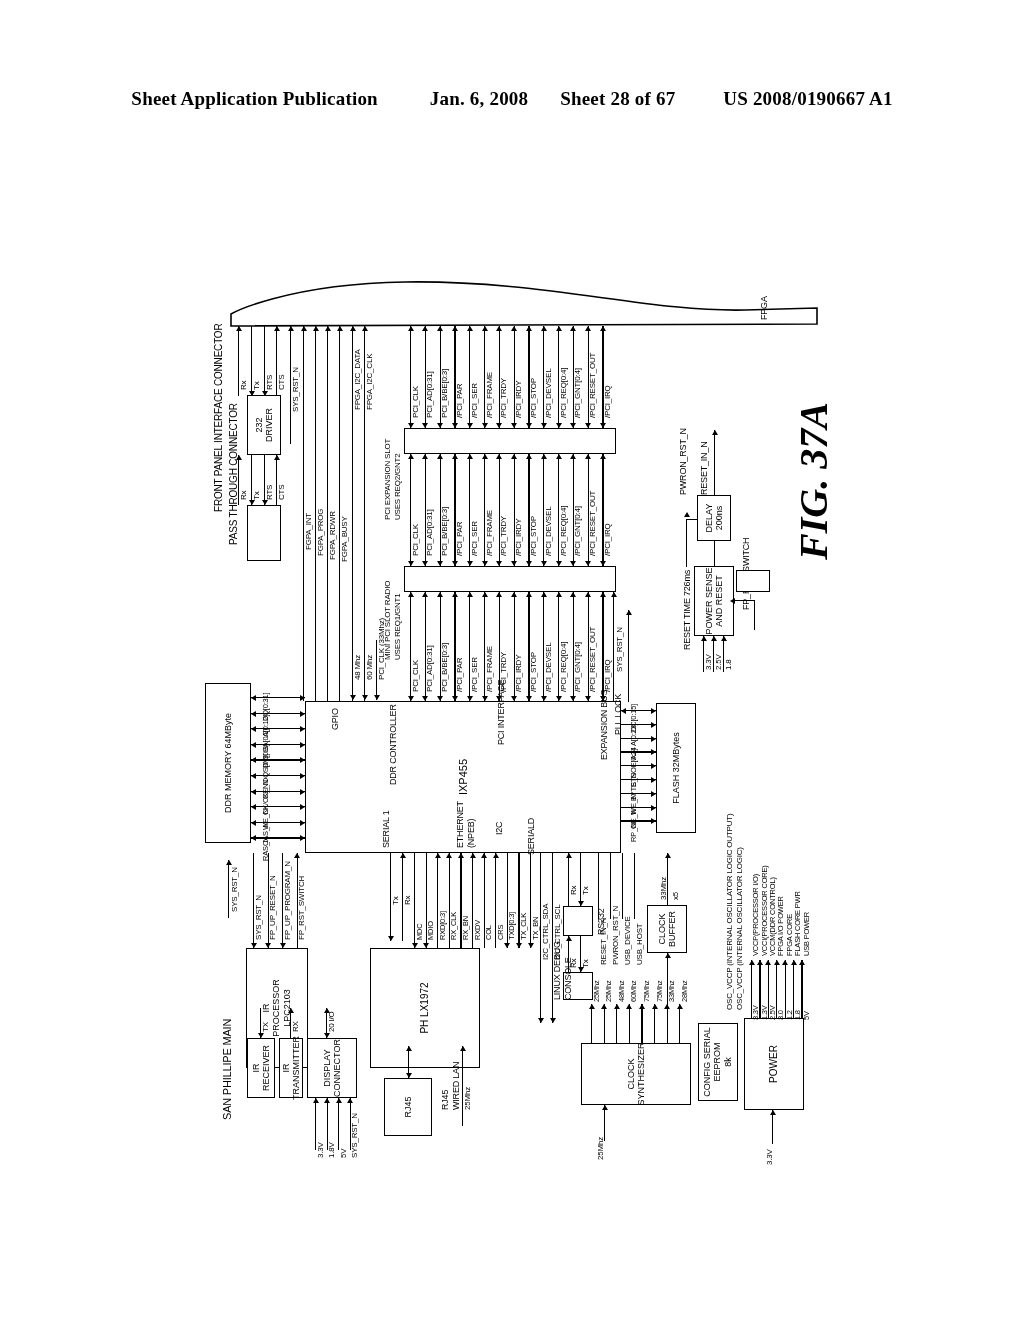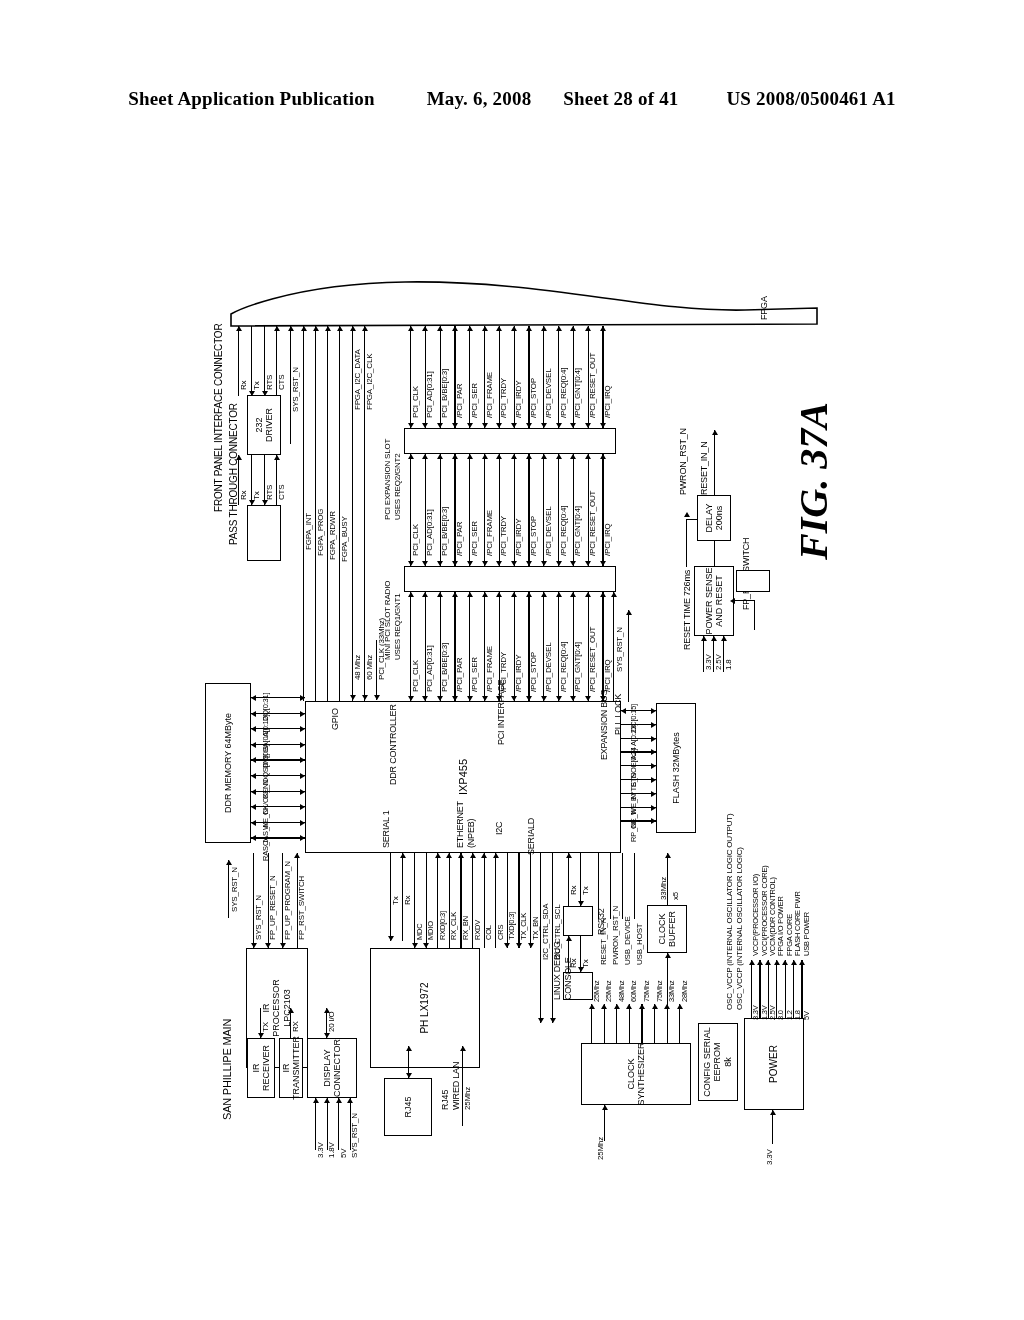--- a/index.html
+++ b/index.html
@@ -52,25 +52,25 @@
   #figlabel{position:absolute;font-family:"Liberation Serif",serif;
        font-weight:bold;font-style:italic;font-size:40px;
        transform-origin:0 0;transform:rotate(-90deg);white-space:nowrap;}
 </style>
 </head>
 <body>
 
 <div id="hdr">
   <span>Sheet Application Publication</span>
   <span class="hsp1"></span>
-  <span>May. 6, 2008</span>
+  <span>Jan. 6, 2008</span>
   <span class="hsp2"></span>
-  <span>Sheet 28 of 41</span>
+  <span>Sheet 28 of 67</span>
   <span class="hsp3"></span>
-  <span>US 2008/0500461 A1</span>
+  <span>US 2008/0190667 A1</span>
 </div>
 
 <div id="fig">
 
   <div id="figlabel" style="left:790px;top:560px;">FIG. 37A</div>
 
   <div class="rot r3" style="left:222px;top:1120px;font-size:11px;">SAN PHILLIPE MAIN</div>
 
   <svg style="position:absolute;left:225px;top:278px;" width="600" height="50">
     <path d="M6,36 C6,36 60,6 180,4 C320,2 420,34 520,32 L592,30 L592,46 L6,48 Z" fill="#fff" stroke="#000" stroke-width="1.6"></path>

